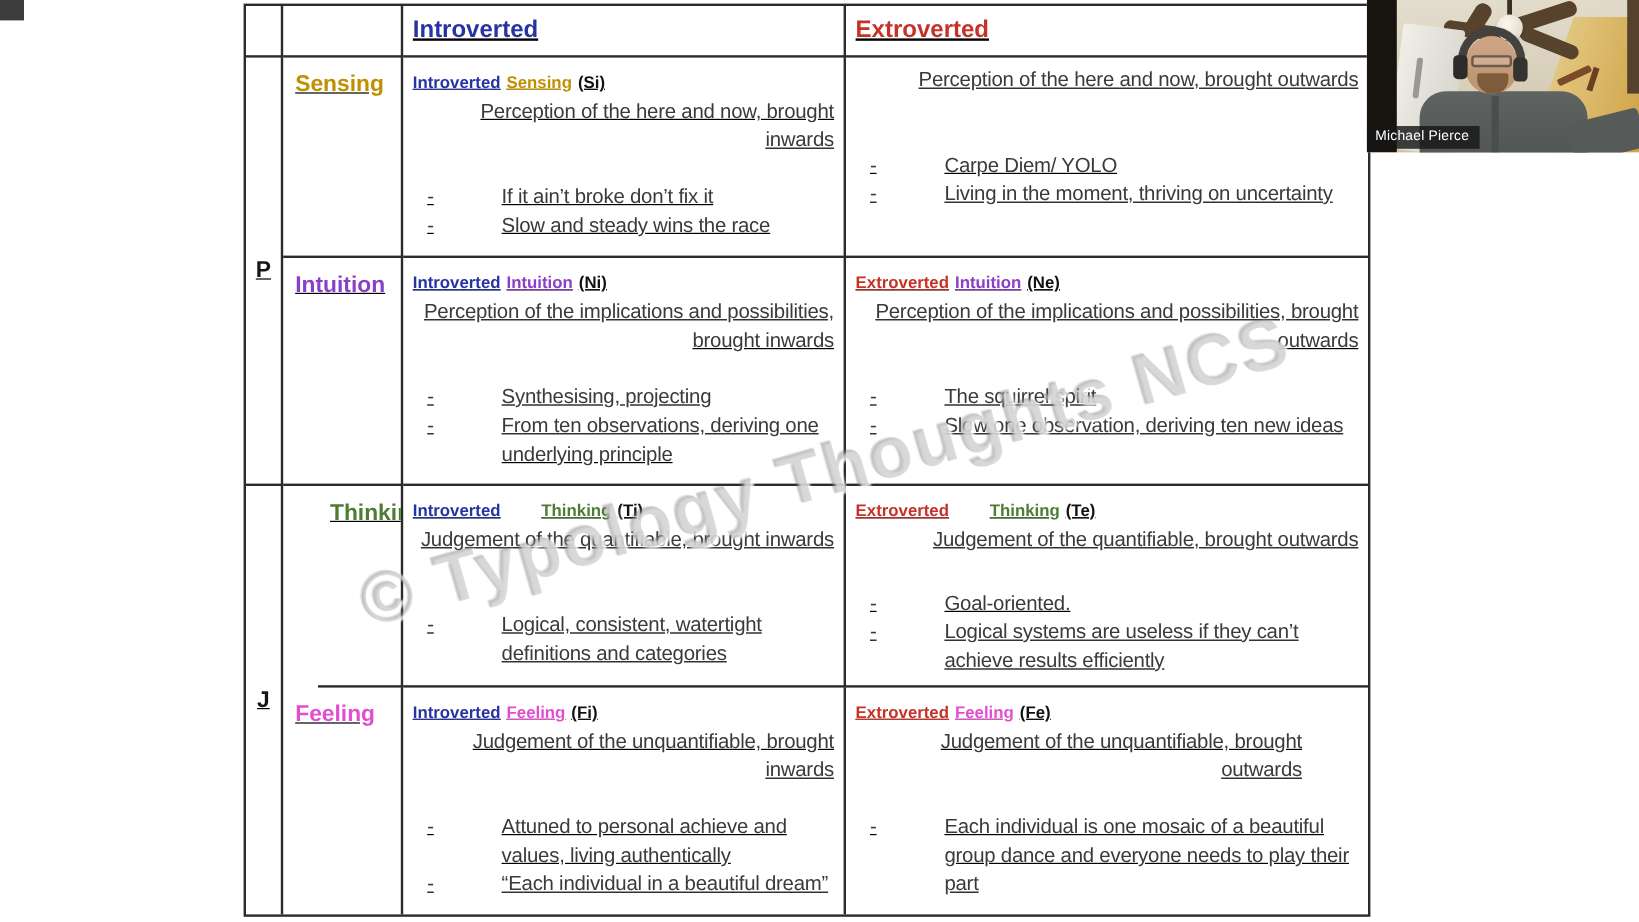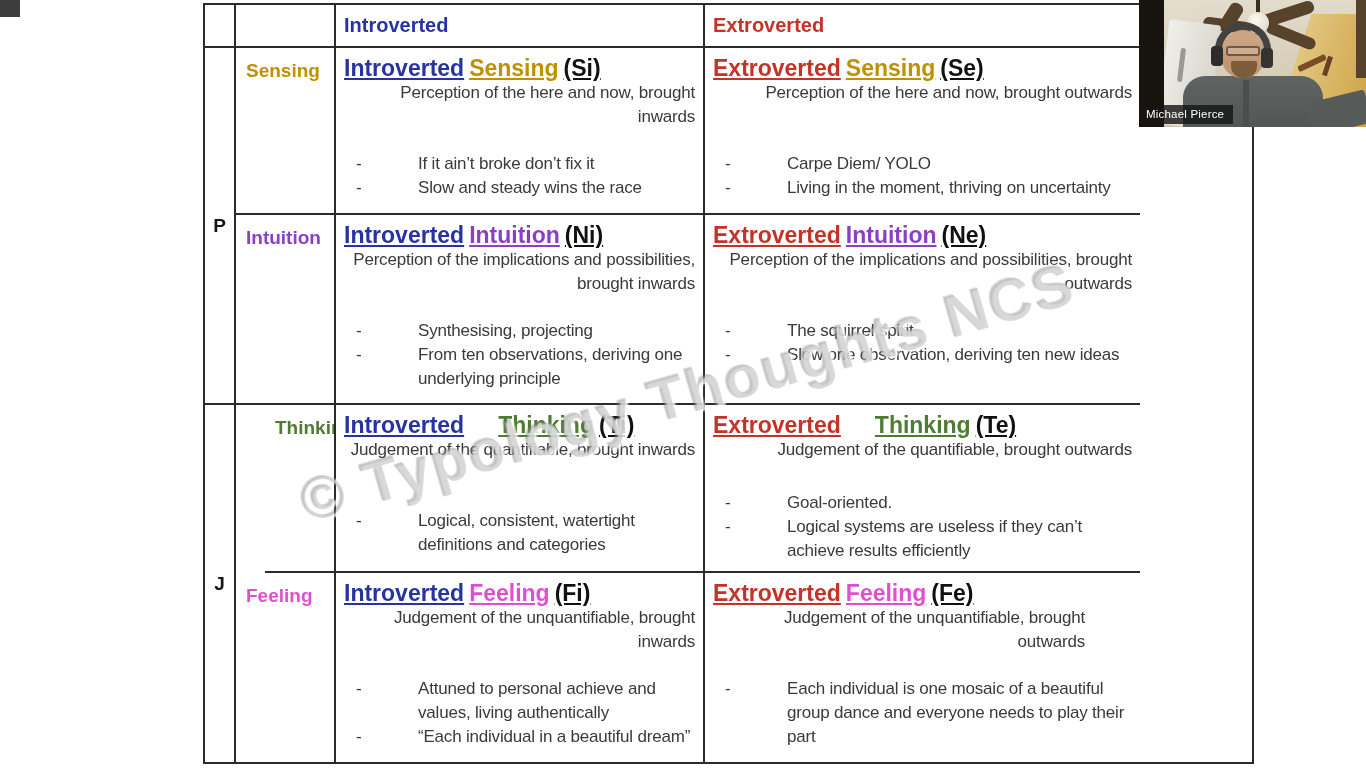--- a/index.html
+++ b/index.html
@@ -4,26 +4,27 @@
 <style>
   html,body { margin:0; padding:0; background:#ffffff; }
   .screen {
     position:relative; width:1366px; height:768px; overflow:hidden;
     background:#ffffff; font-family:"Liberation Sans", sans-serif;
   }
   .corner-square { position:absolute; left:0; top:0; width:20px; height:17px; background:#3d3d3d; }
 
   
   .mbti-table {
-    position:absolute; left:203px; top:3px; width:1051px; height:761px;
+    position:absolute; left:203px; top:3px; width:939px; height:761px;
     box-sizing:border-box; border:2px solid var(--border,#2b2b2b);
     display:grid;
     grid-template-columns:31px 100px 369px 435px;
     grid-template-rows:43px 167px 190px 168px 189px;
     background:transparent;
+    text-decoration:underline;
   }
   .tcell {
     box-sizing:border-box; overflow:hidden;
     border-right:2px solid var(--border,#2b2b2b);
     border-bottom:2px solid var(--border,#2b2b2b);
   }
   .last-col { border-right:none; }
   .bottom-row { border-bottom:none; }
 
   .hcell { padding:9px 0 0 8px; font-weight:bold; font-size:20px; }
@@ -40,21 +41,21 @@
   .catcell { padding:12px 0 0 10px; font-weight:bold; font-size:19px; }
   .c-sensing   { color:var(--sensing,#bf9000); }
   .c-intuition { color:var(--intuition,#8b3fc7); }
   .c-thinking  { color:var(--thinking,#4e7c33);margin-left:29px; }
   .c-feeling   { color:var(--feeling,#e14fd0); }
 
   .fcell {
     padding:7px 8px 0 8px; font-size:17px; line-height:24px;
     color:var(--body,#3a3a3a); letter-spacing:-0.2px;
   }
-  .cell-title { font-size:23px; line-height:26px; font-weight:bold; letter-spacing:0; }
+  .cell-title { font-size:14px; line-height:26px; font-weight:bold; letter-spacing:0; }
   .cell-title .w { text-decoration:underline; }
   .cell-title .dir, .cell-title .fn { padding-right:5px; }
   .t-dir-i { color:var(--intro,#2733a3); }
   .t-dir-e { color:var(--extro,#c53227); }
   .code { color:#111111; }
 
   .desc { min-height:48px;text-align:right; }
   .cell-te .desc { min-height:30px; }
   .cell-fe .desc { max-width:372px; }
   .bullets { margin-top:23px; }
@@ -152,23 +153,20 @@
             <span class="dash"></span>
             <span class="btext">If it ain’t broke don’t fix it</span>
           </div>
         <div class="bullet">
             <span class="dash"></span>
             <span class="btext">Slow and steady wins the race</span>
           </div>
       </div>
     </div>
     <div class="tcell fcell cell-se last-col">
-      <div class="cell-title">
-        <span class="w dir t-dir-e">Extroverted</span><span class="w fn c-sensing">Sensing</span><span class="w code">(Se)</span>
-      </div>
       <div class="desc">Perception of the here and now, brought outwards</div>
       <div class="bullets">
         <div class="bullet">
             <span class="dash"></span>
             <span class="btext">Carpe Diem/ YOLO</span>
           </div>
         <div class="bullet">
             <span class="dash"></span>
             <span class="btext">Living in the moment, thriving on uncertainty</span>
           </div>

